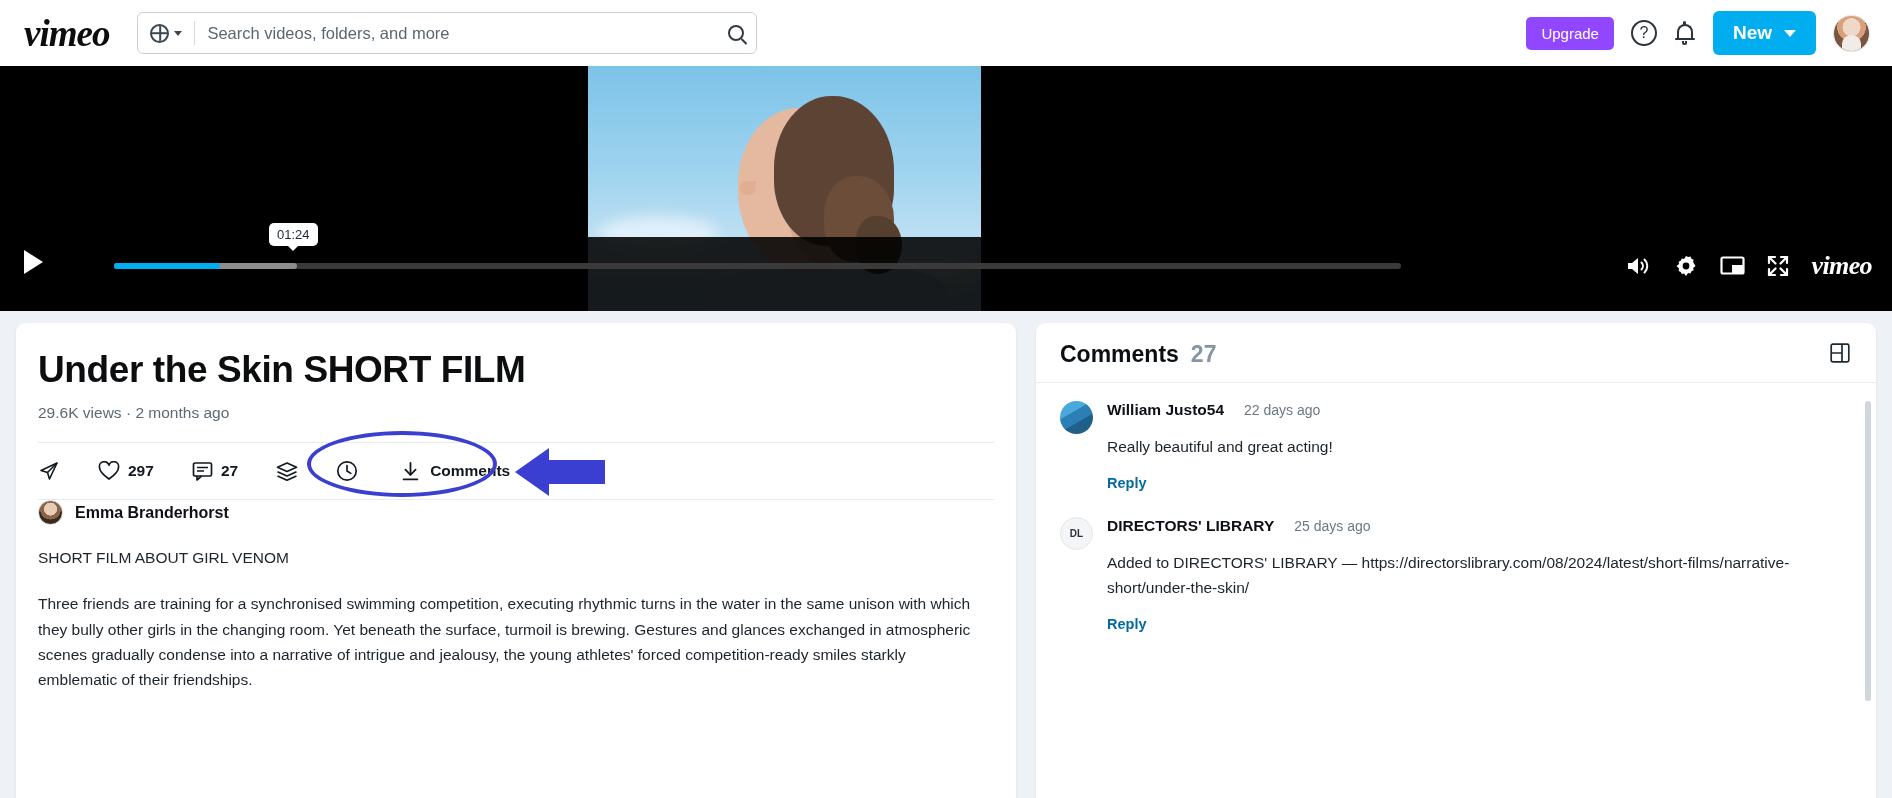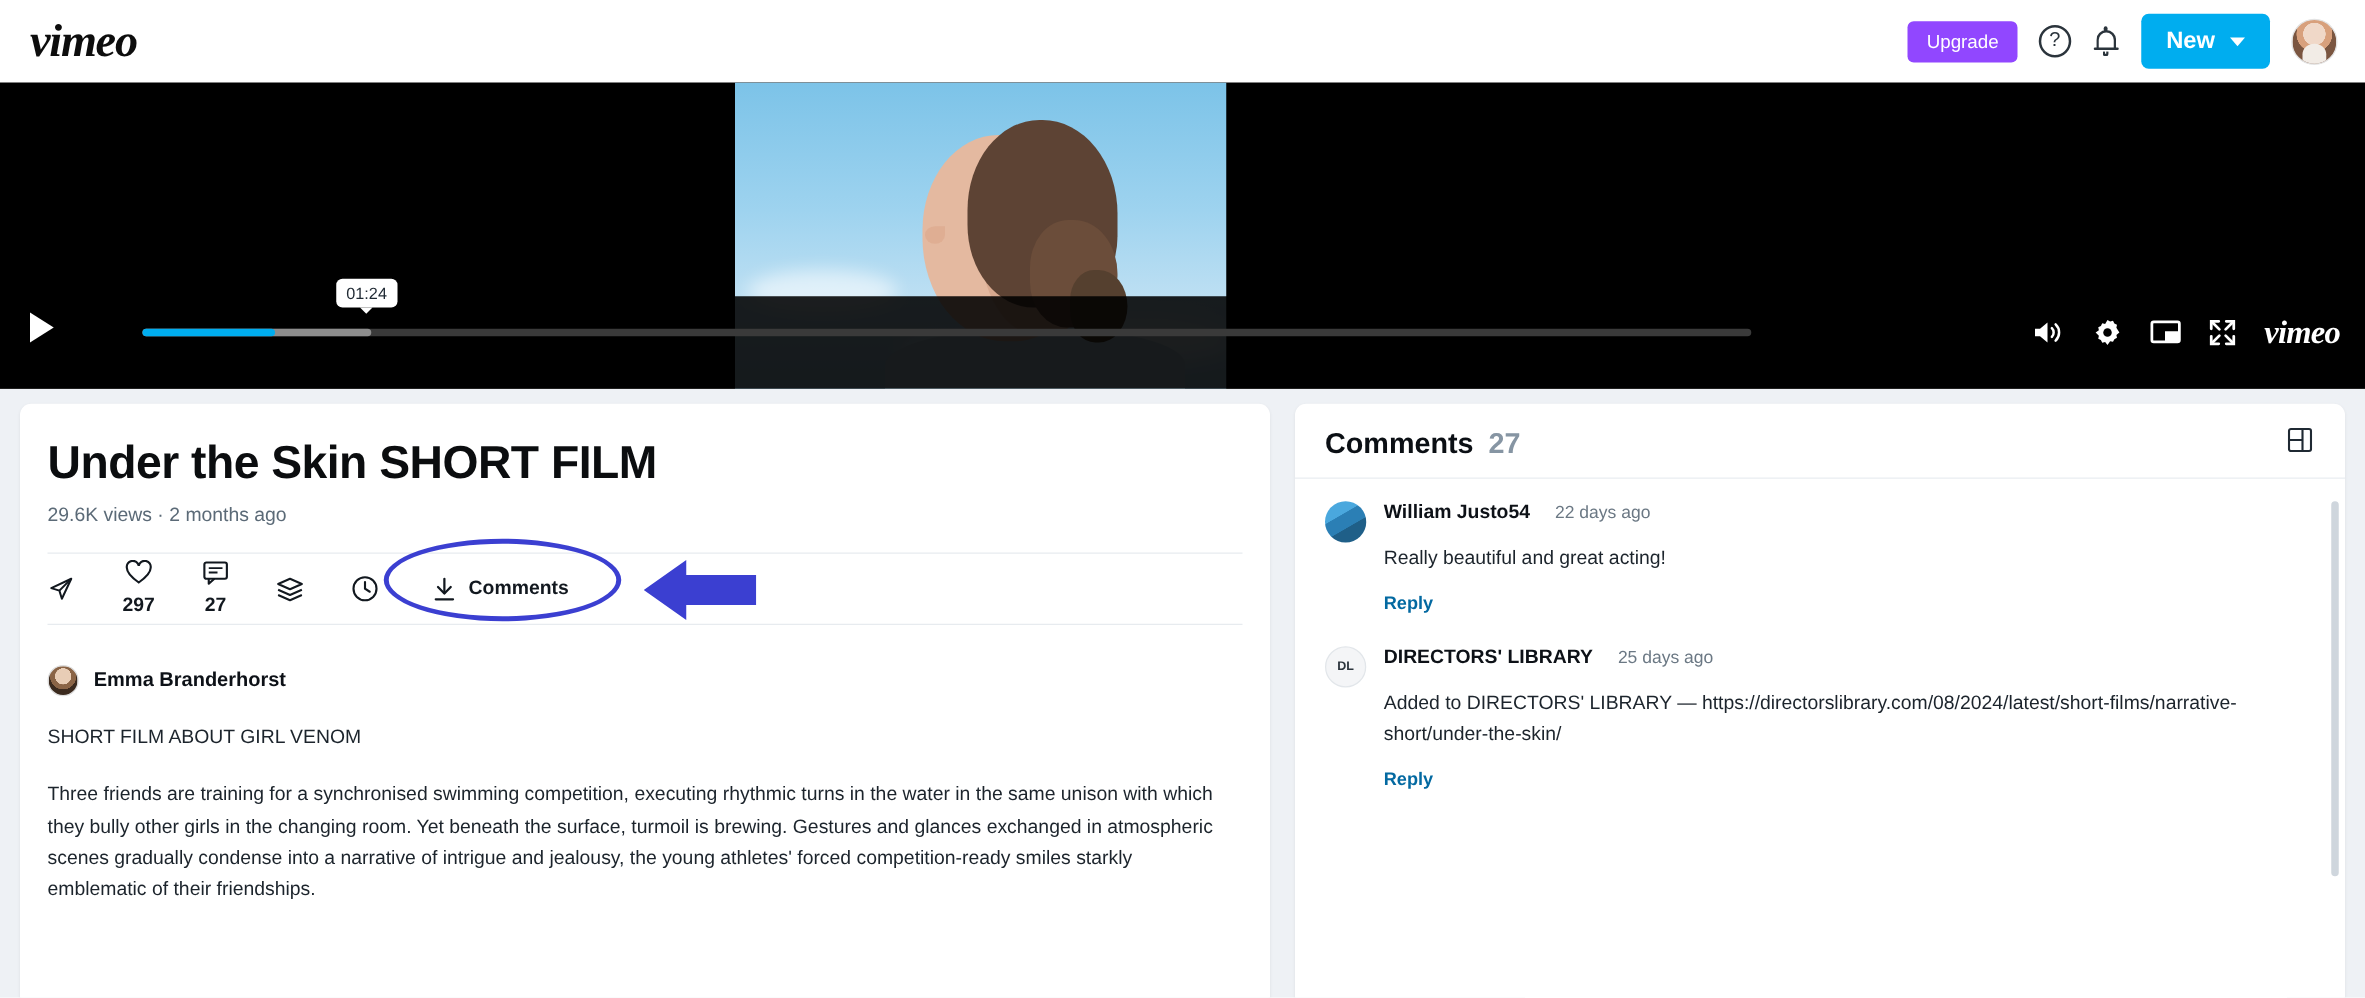--- a/index.html
+++ b/index.html
@@ -172,32 +172,32 @@
   .vid-title {
     font-size: 37px; font-weight: bold; color: #0b0d0f; letter-spacing: -0.4px; line-height: 1.12;
   }
   .vid-meta { font-size: 15.5px; color: #5b6a77; margin-top: 14px; }
   .action-bar {
     display: flex; align-items: center; gap: 0; margin-top: 20px;
     border-top: 1px solid #e7ebef; border-bottom: 1px solid #e7ebef;
     height: 58px; position: relative;
   }
   .act { display:flex; align-items:center; gap: 8px; cursor: pointer; color:#12181f; font-size: 15.5px; font-weight: bold; }
-  .act + .act { margin-left: 38px; flex-direction: column; }
+  .act + .act { margin-left: 38px; }
   .dl-btn {
     display:flex; align-items:center; gap: 9px; cursor: pointer;
     font-size: 15.5px; font-weight: bold; color: #12181f; margin-left: 42px;
   }
   .ellipse-annot {
     position: absolute; left: 269px; top: -12px; width: 190px; height: 66px;
     border: 4px solid #3b3fd1; border-radius: 50%; pointer-events: none;
   }
   .arrow-annot { position: absolute; left: 475px; top: 4px; pointer-events:none; }
 
-  .author-row { display: flex; align-items: center; gap: 12px; margin-top: 32px; }
+  .author-row { display: flex; align-items: center; gap: 12px; margin-top: 0; }
   .author-av {
     width: 25px; height: 25px; border-radius: 50%;
     background: radial-gradient(circle at 50% 35%, #e8cdb6 0 34%, #8a6446 35% 55%, #3b2a1e 56% 100%);
     border: 1px solid #ddd;
   }
   .author-name { font-size: 16px; font-weight: bold; color: #0d1117; cursor: pointer; }
   .desc-head { font-size: 15.5px; color: #1c242c; margin-top: 24px; }
   .desc-body { font-size: 15.5px; color: #1c242c; margin-top: 24px; line-height: 1.62; max-width: 950px; }
 
   
@@ -231,20 +231,31 @@
     position: absolute; right: 5px; top: 78px; width: 6px; height: 300px;
     background: #cfd6dd; border-radius: 3px; cursor: pointer;
   }
 </style>
 </head>
 <body>
 
 <div class="header">
   <div class="vimeo-logo">vimeo</div>
 
+  <div class="search-wrap">
+    <div class="globe-btn">
+      <span class="globe-ico"></span>
+      <span class="chev"></span>
+    </div>
+    <span class="vdiv"></span>
+    <input class="search-input" placeholder="Search videos, folders, and more" style="">
+    <span class="search-go">
+      <span class="mag"></span>
+    </span>
+  </div>
 
   <div class="hdr-right">
     <button class="upgrade-btn">Upgrade</button>
     <span class="circ-ico">?</span>
     <span class="bell">
       <span class="bell-top"></span>
       <span class="bell-body"></span>
       <span class="bell-rim"></span>
       <span class="bell-clap"></span>
     </span>

